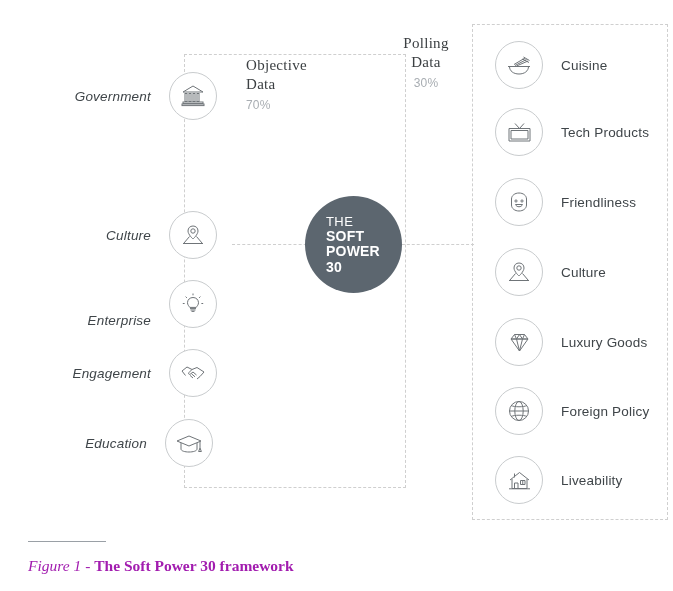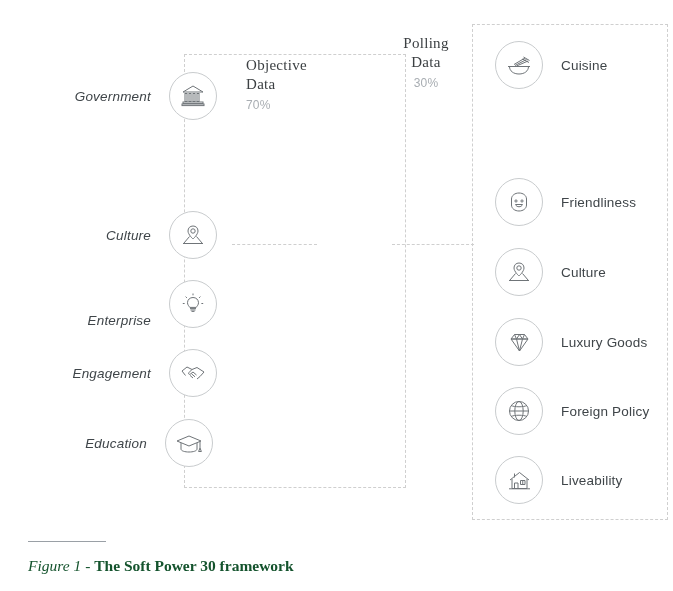--- a/index.html
+++ b/index.html
@@ -117,21 +117,21 @@
   }
 
   
   #caption-rule{
     position:absolute;left:28px;top:541px;width:78px;height:0;
     border-top:1px solid #9aa0a6;
   }
   #caption{
     position:absolute;left:28px;top:557px;
     font-family:"Liberation Serif", serif;
-    font-size:15.5px;color:#14532d;white-space:nowrap;
+    font-size:15.5px;color:#a21caf;white-space:nowrap;
   }
   #caption .fig{font-style:italic;font-weight:normal;}
   #caption .dash{font-style:normal;font-weight:normal;}
   #caption .title{font-weight:bold;}
 </style>
 </head>
 <body>
 
 <div id="canvas">
 
@@ -208,33 +208,49 @@
     <span class="icon-circle">
       <svg width="28" height="24" viewBox="0 0 28 24" fill="none" stroke="#6f7478" stroke-width="1" stroke-linejoin="round">
         <path d="M14 5 L26 10 L14 15 L2 10 Z"></path>
         <path d="M6 12 L6 18 C6 20 10 21 14 21 C18 21 22 20 22 18 L22 12"></path>
         <path d="M25 10.5 L25 17"></path>
         <path d="M25 17 L23.6 20.5 L26.4 20.5 Z"></path>
       </svg>
     </span>
   </div>
 
+  <div id="center-badge">
+    <span class="the">THE</span>
+    <span class="big">SOFT</span>
+    <span class="big">POWER</span>
+    <span class="big">30</span>
+  </div>
 
   <div id="row-cuisine" class="row row-right">
     <span class="icon-circle">
       <svg width="28" height="24" viewBox="0 0 28 24" fill="none" stroke="#6f7478" stroke-width="1" stroke-linejoin="round">
         <path d="M4.5 13.5 C4.5 18 8.5 21 14 21 C19.5 21 23.5 18 23.5 13.5 Z"></path>
         <path d="M3 13.5 L25 13.5"></path>
         <path d="M9 11.5 L20 5 M10 12.5 L21.5 6.5 M11.5 13 L23 8"></path>
         <path d="M18.5 4 L24.5 7.5 M17.5 6 L24 9.5"></path>
       </svg>
     </span>
     <span class="label label-right">Cuisine</span>
   </div>
 
+  <div id="row-tech" class="row row-right">
+    <span class="icon-circle">
+      <svg width="27" height="25" viewBox="0 0 27 25" fill="none" stroke="#6f7478" stroke-width="1" stroke-linejoin="round">
+        <rect x="3" y="8.5" width="21" height="12.5"></rect>
+        <rect x="5" y="10.5" width="17" height="8.5"></rect>
+        <path d="M13.5 8.5 L9 3.5 M13.5 8.5 L18 3.5"></path>
+      </svg>
+    </span>
+    <span class="label label-right">Tech Products</span>
+  </div>
 
   <div id="row-friendliness" class="row row-right">
     <span class="icon-circle">
       <svg width="26" height="26" viewBox="0 0 26 26" fill="none" stroke="#6f7478" stroke-width="1" stroke-linejoin="round">
         <path d="M5.5 10 C5.5 6.5 8.8 4 13 4 C17.2 4 20.5 6.5 20.5 10 L20.5 16 C20.5 19.5 17.2 22 13 22 C8.8 22 5.5 19.5 5.5 16 Z"></path>
         <circle cx="10" cy="12" r="1.1"></circle>
         <circle cx="16" cy="12" r="1.1"></circle>
         <path d="M9.5 15.5 C10.5 18.5 15.5 18.5 16.5 15.5 Z"></path>
       </svg>
     </span>

